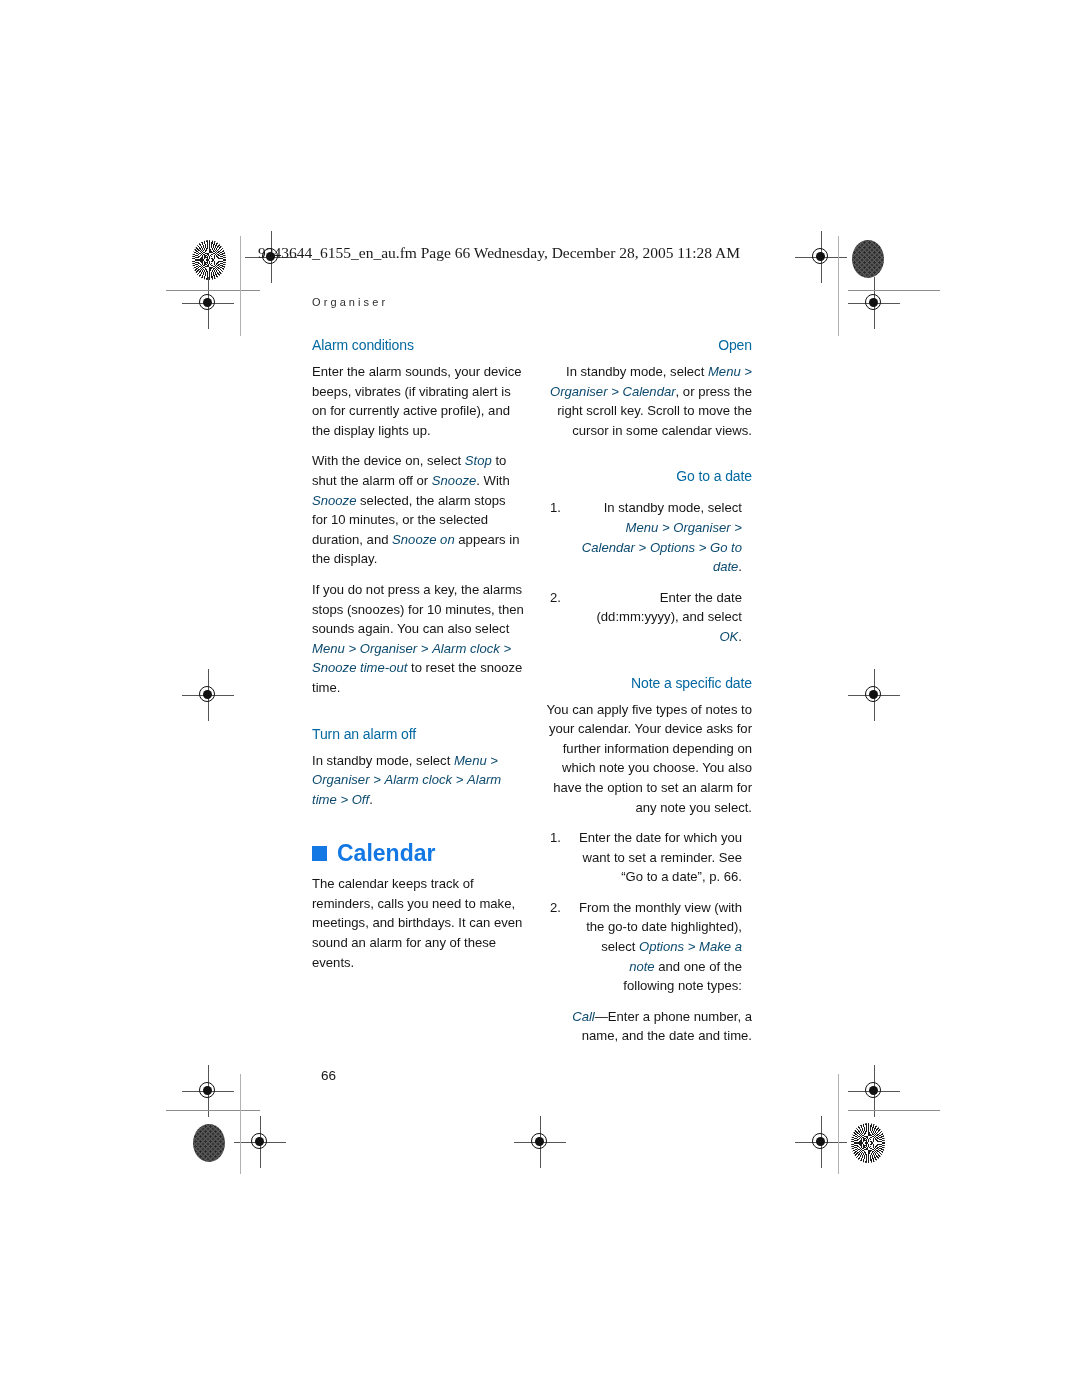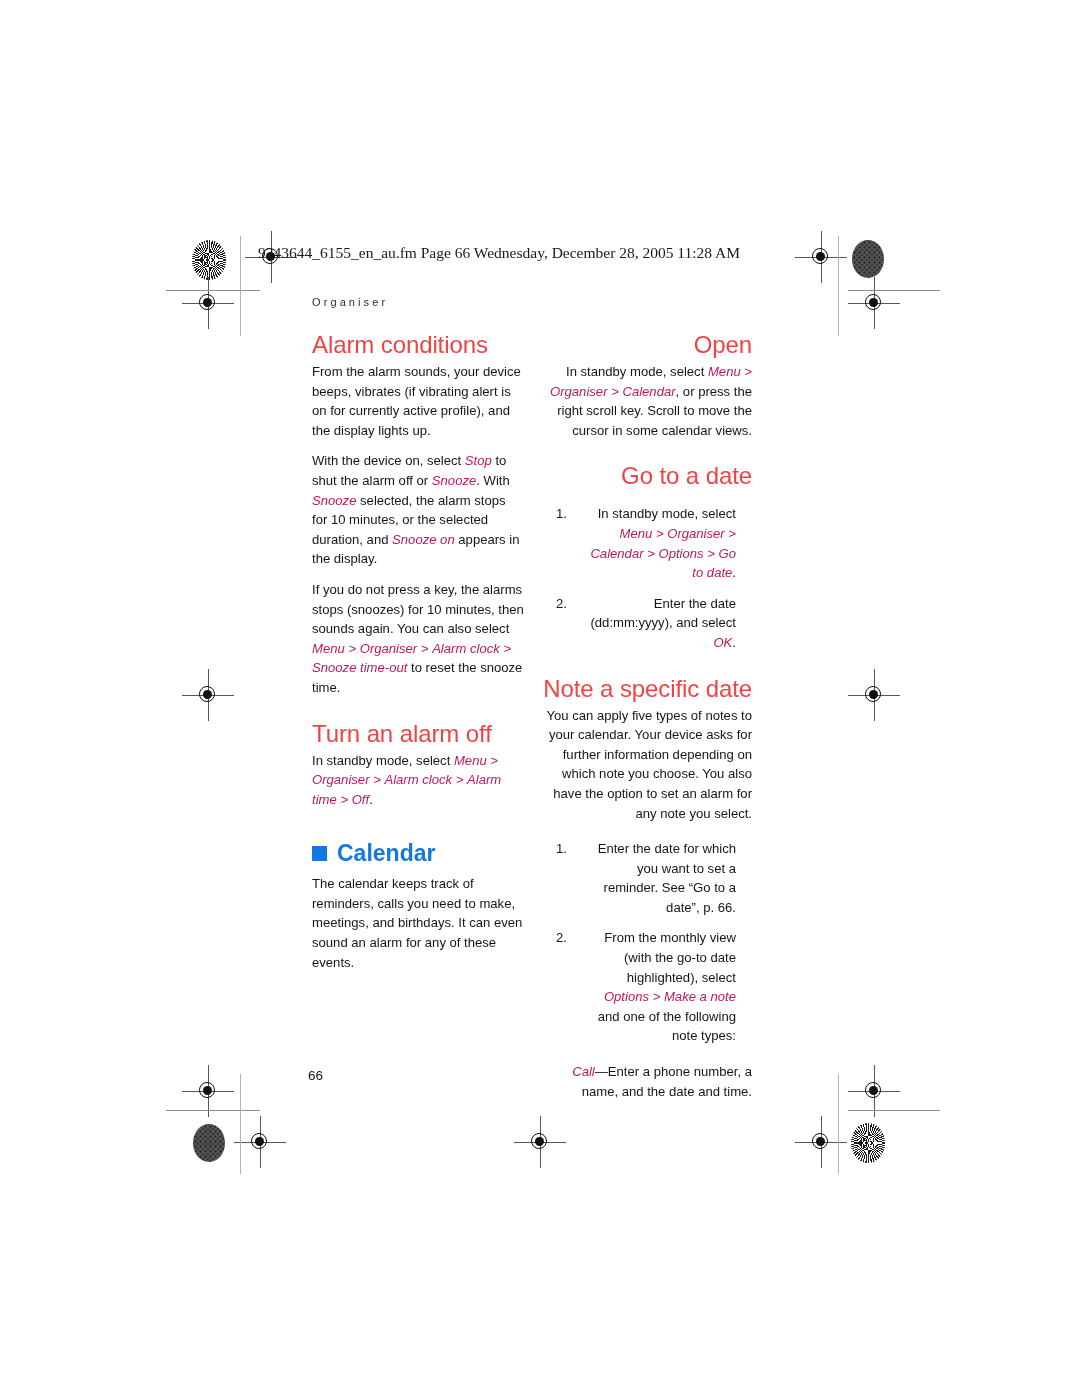--- a/index.html
+++ b/index.html
@@ -115,22 +115,22 @@
     width: 212px;
     top: 333px;
     color: #161616;
     font-size: 13.1px;
     line-height: 19.6px;
   }
   .col-left  { left: 312px; }
   .col-right { left: 540px; text-align: right; }
 
   h2.section {
-    color: #ef4444;
-    font-size: 24px;
+    color: #0369a1;
+    font-size: 14px;
     line-height: 24px;
     font-weight: 400;
     margin: 0 0 5px 0;
     letter-spacing: -0.1px;
   }
   h2.section.spaced { margin-top: 24px; }
 
   h1.chapter {
     color: #1478e4;
     font-size: 23px;
@@ -148,50 +148,50 @@
     background: #1478e4;
     flex: 0 0 auto;
   }
 
   p.para {
     margin: 0 0 11px 0;
   }
   p.para:last-child { margin-bottom: 0; }
 
   ol.steps {
-    margin: 16px;
+    margin: 10px;
     padding: 0;
     list-style: none;
     counter-reset: step;
   }
   ol.steps > li {
     position: relative;
     padding-left: 26px;
     margin-bottom: 11px;
     counter-increment: step;
   }
   ol.steps > li::before {
     content: counter(step) ".";
     position: absolute;
     left: 0;
     top: 0;
     color: #161616;
   }
 
   .ui {
-    color: #be185d;
+    color: #0c4a6e;
     font-style: italic;
   }
   .gt { color: #161616; }
 
   .note-type { margin: 0 0 11px 0; }
 
   .page-number {
     position: absolute;
-    left: 308px;
+    left: 321px;
     top: 1068px;
     font-size: 13.5px;
     color: #161616;
   }
 </style>
 </head>
 <body>
 
 <div class="page">
 
@@ -276,21 +276,21 @@
   <div class="trim-v" style="left:838px; top:236px; height:100px;"></div>
   <div class="trim-v" style="left:838px; top:1074px; height:100px;"></div>
 
   <div class="file-header">9243644_6155_en_au.fm  Page 66  Wednesday, December 28, 2005  11:28 AM</div>
   <div class="running-head">Organiser</div>
 
   <div class="col col-left">
 
     <h2 class="section">Alarm conditions</h2>
 
-    <p class="para"><span>From the alarm sounds, your device beeps, vibrates (if vibrating alert is on for currently active profile), and the display lights up.</span></p>
+    <p class="para"><span>Enter the alarm sounds, your device beeps, vibrates (if vibrating alert is on for currently active profile), and the display lights up.</span></p>
 
     <p class="para"><span>With the device on, select </span><span class="ui">Stop</span><span> to shut the alarm off or </span><span class="ui">Snooze</span><span>. With </span><span class="ui">Snooze</span><span> selected, the alarm stops for 10 minutes, or the selected duration, and </span><span class="ui">Snooze on</span><span> appears in the display.</span></p>
 
     <p class="para"><span>If you do not press a key, the alarms stops (snoozes) for 10 minutes, then sounds again. You can also select </span><span class="ui">Menu</span><span class="gt"> </span><span class="ui">&gt;</span> <span class="ui">Organiser</span> <span class="ui">&gt;</span> <span class="ui">Alarm clock</span> <span class="ui">&gt;</span> <span class="ui">Snooze time-out</span><span> to reset the snooze time.</span></p>
 
     <h2 class="section spaced">Turn an alarm off</h2>
 
     <p class="para"><span>In standby mode, select </span><span class="ui">Menu</span> <span class="ui">&gt;</span> <span class="ui">Organiser</span> <span class="ui">&gt;</span> <span class="ui">Alarm clock</span> <span class="ui">&gt;</span> <span class="ui">Alarm time</span> <span class="ui">&gt;</span> <span class="ui">Off</span><span>.</span></p>
 
     <h1 class="chapter">

